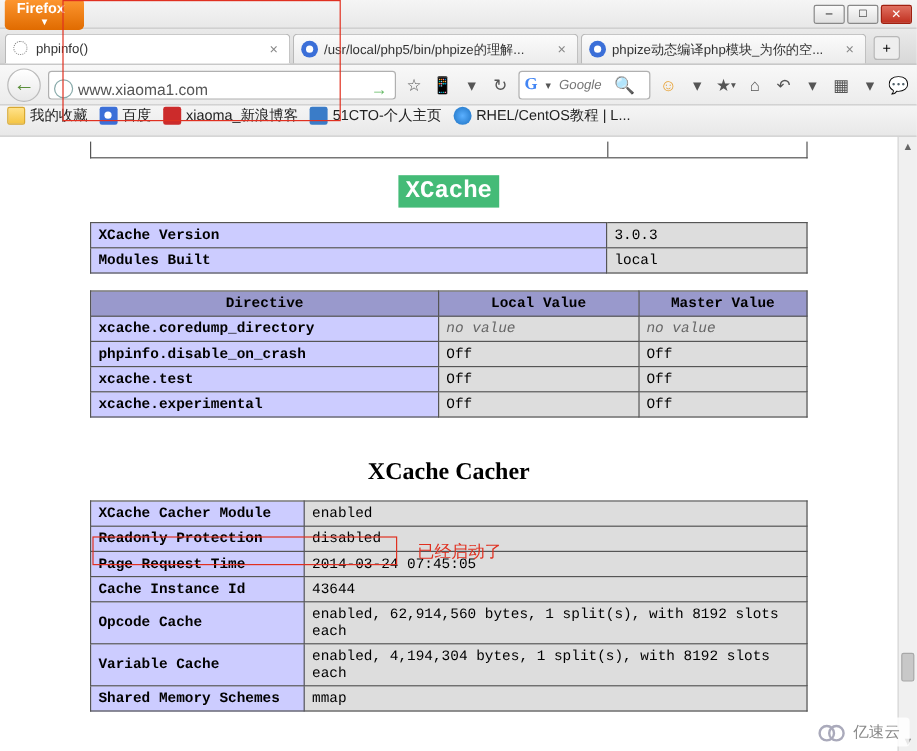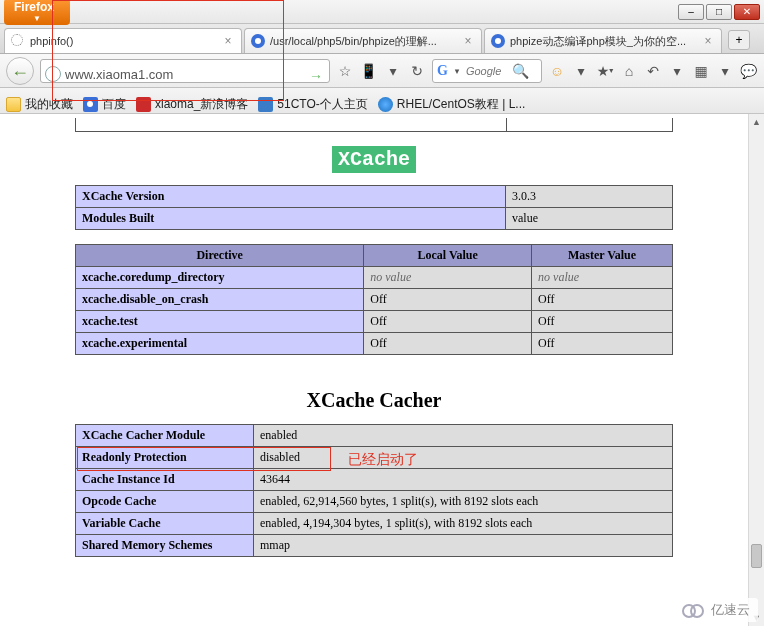--- a/index.html
+++ b/index.html
@@ -29,31 +29,31 @@
 .urlbar { flex: 1; display: flex; align-items: flex-end; background: #fff; border: 1px solid #b0b0b0; border-radius: 3px; height: 24px; padding: 0 4px; }
 .urlbar .globe { width: 16px; height: 16px; border: 1.5px solid #8aa; border-radius: 50%; margin-right: 4px; position:relative; }
 .urlbar input { border: none; outline: none; flex: 1; font-size: 13px; color: #555; background: transparent; }
 .urlbar .rarr { color: #6b6; font-size: 14px; margin: 0 2px; }
 .smallicon { width: 18px; height: 18px; display: inline-flex; align-items: center; justify-content: center; color: #555; font-size: 14px; }
 .searchbox { display: flex; align-items: center; background: #fff; border: 1px solid #b0b0b0; border-radius: 3px; height: 24px; padding: 0 4px; width: 110px; }
 .google-g { font-family: serif; font-weight: bold; font-size: 14px; }
 .google-g .b{color:#4285f4}
 .searchbox input { border: none; outline: none; width: 46px; font-style: italic; color: #888; font-size: 11px; background: transparent; }
 
-.bookmarks { background: linear-gradient(#f5f5f5,#e8e8e8); height: 26px; display: flex; align-items: flex-end; padding: 0 6px; gap: 10px; border-bottom: 1px solid #c4c4c4; font-size: 12px; }
+.bookmarks { background: linear-gradient(#f5f5f5,#e8e8e8); height: 26px; display: flex; align-items: flex-start; padding: 0 6px; gap: 10px; border-bottom: 1px solid #c4c4c4; font-size: 12px; }
 .bm { display: flex; align-items: center; gap: 4px; color: #222; white-space: nowrap; }
 .bm-icon { width: 15px; height: 15px; border-radius: 2px; flex-shrink:0; }
 .bm-folder { background: linear-gradient(#ffe28a,#f5c542); border: 1px solid #d8a830; }
 .bm-red { background: #cc2b2b; }
 .bm-blue1 { background: #3a7cc8; }
 .bm-round { background: radial-gradient(circle,#5bb0ff,#1a6fc0); border-radius: 50%; }
 
 .content { position: absolute; top: 114px; left: 0; right: 16px; bottom: 0; background: #fff; overflow: hidden; }
 .content-inner { padding: 0 0 20px 0; }
-.phpinfo-table { margin: 0 auto; border-collapse: collapse; font-family: Liberation Serif, serif; font-size: 12px; }
+.phpinfo-table { margin: 0 auto; border-collapse: collapse; font-family: Liberation Mono, monospace; font-size: 12px; }
 .phpinfo-table td, .phpinfo-table th { border: 1px solid #555; padding: 3px 6px; text-align: left; }
 .phpinfo-table .e { background: #ccccff; font-weight: bold; }
 .phpinfo-table .h { background: #9999cc; font-weight: bold; text-align: center; }
 .phpinfo-table .v { background: #ddd; }
 .phpinfo-table .vi { background: #ddd; font-style: italic; color: #666; }
 
 .section-badge { display: block; text-align: center; margin: 16px auto 14px; }
 .section-badge span { background: #44bb77; color: #fff; font-weight: bold; padding: 2px 6px; font-family: "Courier New", monospace; font-size: 20px; }
 .section-title { text-align: center; font-family: Georgia, serif; font-size: 20px; font-weight: bold; margin: 34px 0 12px; }
 
@@ -166,41 +166,41 @@
     <div class="section-badge"><span>XCache</span></div>
 
     <table class="phpinfo-table" style="width:598px">
       <tbody>
           <tr>
             <td class="e" style="width:430px">XCache Version</td>
             <td class="v">3.0.3</td>
           </tr>
       <tr>
             <td class="e">Modules Built</td>
-            <td class="v">value</td>
+            <td class="v">local</td>
           </tr>
     </tbody>
       </table>
 
     <br>
 
     <table class="phpinfo-table" style="width:598px">
       <tbody>
           <tr>
         <th class="h" style="width:300px">Directive</th>
         <th class="h" style="width:179px">Local Value</th>
         <th class="h" style="width:149px">Master Value</th>
       </tr>
       <tr>
             <td class="e">xcache.coredump_directory</td>
             <td class="vi">no value</td>
             <td class="vi">no value</td>
           </tr>
       <tr>
-            <td class="e">xcache.disable_on_crash</td>
+            <td class="e">phpinfo.disable_on_crash</td>
             <td class="v">Off</td>
             <td class="v">Off</td>
           </tr>
       <tr>
             <td class="e">xcache.test</td>
             <td class="v">Off</td>
             <td class="v">Off</td>
           </tr>
       <tr>
             <td class="e">xcache.experimental</td>
@@ -216,20 +216,24 @@
       <tbody>
           <tr>
             <td class="e" style="width:178px">XCache Cacher Module</td>
             <td class="v">enabled</td>
           </tr>
       <tr>
             <td class="e">Readonly Protection</td>
             <td class="v">disabled</td>
           </tr>
       <tr>
+            <td class="e">Page Request Time</td>
+            <td class="v">2014-03-24 07:45:05</td>
+          </tr>
+      <tr>
             <td class="e">Cache Instance Id</td>
             <td class="v">43644</td>
           </tr>
       <tr>
             <td class="e">Opcode Cache</td>
             <td class="v">enabled, 62,914,560 bytes, 1 split(s), with 8192 slots each</td>
           </tr>
       <tr>
             <td class="e">Variable Cache</td>
             <td class="v">enabled, 4,194,304 bytes, 1 split(s), with 8192 slots each</td>

